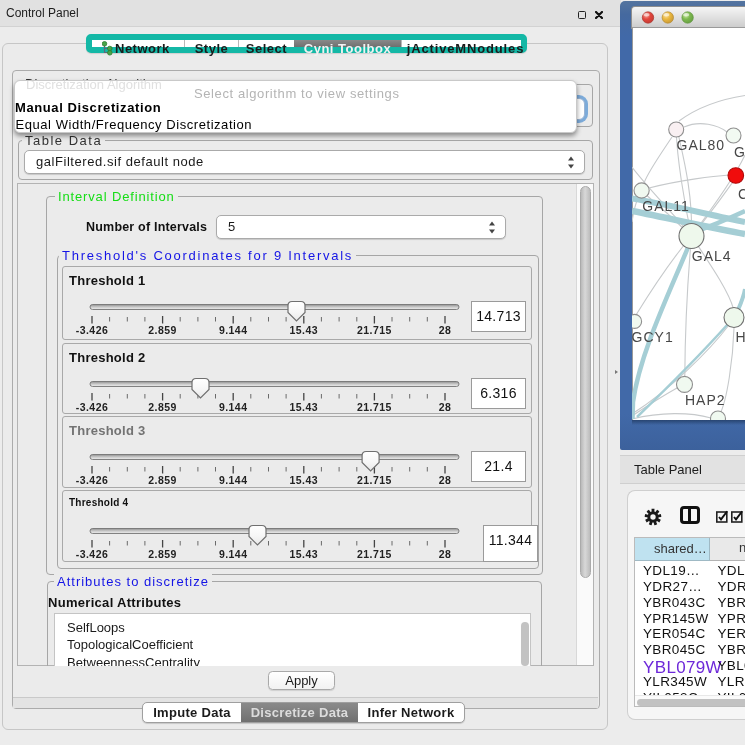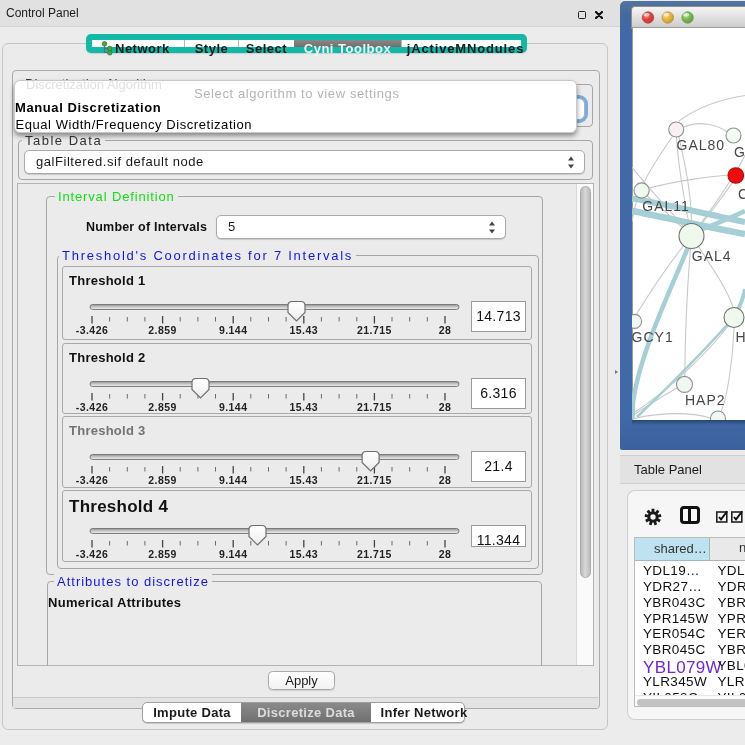--- a/index.html
+++ b/index.html
@@ -65,21 +65,21 @@
 
 <div class="grpbox" style="left:46px;top:196px;width:495px;height:377px;"></div>
 <div class="grplabel" style="left:55px;top:189px;color:#15dd15;letter-spacing:0.85px;text-align:right;">Interval Definition</div>
 <div class="abs" style="left:86px;top:219.5px;font-size:12.5px;font-weight:bold;color:#111;letter-spacing:0.2px;">Number of Intervals</div>
 <div class="combo" style="left:216px;top:215px;width:288px;height:22px;">
   <span class="txt">5</span>
   <span class="stepper"></span>
 </div>
 
 <div class="grpbox" style="left:57px;top:255px;width:480px;height:312px;"></div>
-<div class="grplabel" style="left:59px;top:248px;color:#1414e6;letter-spacing:1.75px;">Threshold's Coordinates for 7 Intervals</div>
+<div class="grplabel" style="left:59px;top:248px;color:#1414e6;letter-spacing:1.75px;">Threshold's Coordinates for 9 Intervals</div>
 
 <div class="abs" style="left:62px;top:266px;width:470px;height:74px;border:1px solid #a9a9a9;border-radius:3px;box-sizing:border-box;">
   <div style="position:absolute;left:6px;top:6px;font-size:13px;font-weight:bold;color:#111;letter-spacing:0.25px;">Threshold 1</div>
   <svg style="position:absolute;left:0;top:0;" width="470" height="74" viewBox="0 0 470 74">
     <defs>
       <linearGradient id="tr266" x1="0" y1="0" x2="0" y2="1">
         <stop offset="0" stop-color="#8f8f8f"></stop>
           <stop offset="0.5" stop-color="#c9c9c9"></stop>
           <stop offset="1" stop-color="#efefef"></stop>
       </linearGradient>
@@ -209,21 +209,21 @@
     <text x="99.6" y="67" text-anchor="middle" font-size="10.5" font-weight="bold" fill="#222" letter-spacing="0.45" font-family="Liberation Sans, sans-serif">2.859</text>
     <text x="170.2" y="67" text-anchor="middle" font-size="10.5" font-weight="bold" fill="#222" letter-spacing="0.45" font-family="Liberation Sans, sans-serif">9.144</text>
     <text x="240.8" y="67" text-anchor="middle" font-size="10.5" font-weight="bold" fill="#222" letter-spacing="0.45" font-family="Liberation Sans, sans-serif">15.43</text>
     <text x="311.4" y="67" text-anchor="middle" font-size="10.5" font-weight="bold" fill="#222" letter-spacing="0.45" font-family="Liberation Sans, sans-serif">21.715</text>
     <text x="382.0" y="67" text-anchor="middle" font-size="10.5" font-weight="bold" fill="#222" letter-spacing="0.45" font-family="Liberation Sans, sans-serif">28</text>
     <path transform="translate(307.6,34.5)" d="M -4.5 0 H 4.5 Q 8.5 0 8.5 4 V 11 L 0 19.5 L -8.5 11 V 4 Q -8.5 0 -4.5 0 Z" fill="url(#th416)" stroke="#6f6f6f" stroke-width="1.2"></path>
   </svg>
   <div style="position:absolute;left:408px;top:34px;width:55px;height:31px;background:#fff;border:1px solid #9a9a9a;box-sizing:border-box;text-align:center;line-height:29px;font-size:14px;letter-spacing:0.3px;color:#111;">21.4</div>
 </div>
 <div class="abs" style="left:62px;top:490px;width:470px;height:72px;border:1px solid #a9a9a9;border-radius:3px;box-sizing:border-box;">
-  <div style="position:absolute;left:6px;top:6px;font-size:17px;font-weight:bold;color:#111;letter-spacing:0.25px;">Threshold 4</div>
+  <div style="position:absolute;left:6px;top:6px;font-size:10px;font-weight:bold;color:#111;letter-spacing:0.25px;">Threshold 4</div>
   <svg style="position:absolute;left:0;top:0;" width="470" height="72" viewBox="0 0 470 72">
     <defs>
       <linearGradient id="tr490" x1="0" y1="0" x2="0" y2="1">
         <stop offset="0" stop-color="#8f8f8f"></stop>
           <stop offset="0.5" stop-color="#c9c9c9"></stop>
           <stop offset="1" stop-color="#efefef"></stop>
       </linearGradient>
       <linearGradient id="th490" x1="0" y1="0" x2="0" y2="1">
         <stop offset="0" stop-color="#ffffff"></stop>
           <stop offset="0.55" stop-color="#f6f6f6"></stop>
@@ -253,33 +253,40 @@
       <line x1="364.3" y1="50" x2="364.3" y2="54.5" stroke="#6a6a6a" stroke-width="1"></line>
       <line x1="382.0" y1="49" x2="382.0" y2="56.5" stroke="#454545" stroke-width="1.3"></line>
     <text x="29.0" y="67" text-anchor="middle" font-size="10.5" font-weight="bold" fill="#222" letter-spacing="0.45" font-family="Liberation Sans, sans-serif">-3.426</text>
     <text x="99.6" y="67" text-anchor="middle" font-size="10.5" font-weight="bold" fill="#222" letter-spacing="0.45" font-family="Liberation Sans, sans-serif">2.859</text>
     <text x="170.2" y="67" text-anchor="middle" font-size="10.5" font-weight="bold" fill="#222" letter-spacing="0.45" font-family="Liberation Sans, sans-serif">9.144</text>
     <text x="240.8" y="67" text-anchor="middle" font-size="10.5" font-weight="bold" fill="#222" letter-spacing="0.45" font-family="Liberation Sans, sans-serif">15.43</text>
     <text x="311.4" y="67" text-anchor="middle" font-size="10.5" font-weight="bold" fill="#222" letter-spacing="0.45" font-family="Liberation Sans, sans-serif">21.715</text>
     <text x="382.0" y="67" text-anchor="middle" font-size="10.5" font-weight="bold" fill="#222" letter-spacing="0.45" font-family="Liberation Sans, sans-serif">28</text>
     <path transform="translate(194.5,34.5)" d="M -4.5 0 H 4.5 Q 8.5 0 8.5 4 V 11 L 0 19.5 L -8.5 11 V 4 Q -8.5 0 -4.5 0 Z" fill="url(#th490)" stroke="#6f6f6f" stroke-width="1.2"></path>
   </svg>
-  <div style="position:absolute;left:408px;top:34px;width:55px;height:22px;background:#fff;border:1px solid #9a9a9a;box-sizing:border-box;text-align:center;line-height:29px;font-size:14px;letter-spacing:0.3px;color:#111;">11.344</div>
+  <div style="position:absolute;left:420px;top:34px;width:55px;height:37px;background:#fff;border:1px solid #9a9a9a;box-sizing:border-box;text-align:center;line-height:29px;font-size:14px;letter-spacing:0.3px;color:#111;">11.344</div>
 </div>
 
 <div class="abs" style="left:17px;top:183px;width:561px;height:483px;overflow:hidden;">
   <div style="position:absolute;left:30px;top:398px;width:493px;height:140px;border:1px solid #a6a6a6;border-radius:4px;"></div>
   <div style="position:absolute;left:37px;top:391px;font-size:13px;color:#1414e6;background:#ebebeb;padding:0 3px;letter-spacing:1.0px;">Attributes to discretize</div>
   <div style="position:absolute;left:31px;top:412px;font-size:13px;font-weight:bold;color:#111;letter-spacing:0.3px;">Numerical Attributes</div>
+  <div style="position:absolute;left:37px;top:430px;width:475px;height:53px;background:#fff;border:1px solid #c4c4c4;font-size:13px;color:#1a1a1a;">
+    <div style="position:absolute;left:12px;top:5.5px;">SelfLoops</div>
+    <div style="position:absolute;left:12px;top:23px;">TopologicalCoefficient</div>
+    <div style="position:absolute;left:12px;top:40.5px;">BetweennessCentrality</div>
+    <div style="position:absolute;right:0px;top:0;width:10px;height:53px;background:#fdfdfd;"></div>
+    <div style="position:absolute;right:1px;top:8px;width:8px;height:44px;background:#c2c2c2;border-radius:4px;"></div>
+  </div>
 </div>
 
 <div class="abs" style="left:268px;top:671px;width:67px;height:19px;background:linear-gradient(#ffffff,#f2f2f2);border:1px solid #a9a9a9;border-radius:4.5px;box-sizing:border-box;text-align:center;font-size:13px;line-height:17px;color:#1a1a1a;box-shadow:0 1px 1px rgba(0,0,0,0.12);">Apply</div>
 
 <div class="abs" style="left:142px;top:702px;width:323px;height:21px;background:#fff;border:1px solid #9f9f9f;border-radius:5px;box-sizing:border-box;box-shadow:0 1px 1px rgba(0,0,0,0.15);font-size:13px;font-weight:bold;color:#1b1b1b;white-space:nowrap;letter-spacing:0.3px;">
-  <div class="seg" style="width:98px;line-height:19px;">Impute Data</div><div class="seg" style="width:130px;line-height:19px;background:linear-gradient(#8a8a8a,#707070);color:#dcdcdc;">Discretize Data</div><div class="seg" style="width:106px;line-height:19px;">Infer Network</div>
+  <div class="seg" style="width:98px;line-height:19px;">Impute Data</div><div class="seg" style="width:117px;line-height:19px;background:linear-gradient(#8a8a8a,#707070);color:#dcdcdc;">Discretize Data</div><div class="seg" style="width:106px;line-height:19px;">Infer Network</div>
 </div>
 
 <div class="abs" style="left:14px;top:80px;width:563px;height:53px;background:#fff;border:1px solid #c9c9c9;border-radius:6px;box-sizing:border-box;box-shadow:0 3px 5px rgba(0,0,0,0.42);overflow:hidden;z-index:30;">
   <div style="position:absolute;left:11px;top:-4px;font-size:13px;color:#e0e0e0;">Discretization Algorithm</div>
   <div style="position:absolute;left:179px;top:5px;font-size:13px;color:#b4b4b4;letter-spacing:0.6px;">Select algorithm to view settings</div>
   <div style="position:absolute;left:0px;top:19px;font-size:13px;font-weight:bold;color:#000;letter-spacing:0.6px;">Manual Discretization</div>
   <div style="position:absolute;left:0.5px;top:36px;font-size:13px;color:#000;letter-spacing:0.55px;">Equal Width/Frequency Discretization</div>
 </div>
 
 <div class="abs" style="left:615px;top:370px;width:0;height:0;border-top:2.5px solid transparent;border-bottom:2.5px solid transparent;border-left:3.5px solid #777;"></div>

